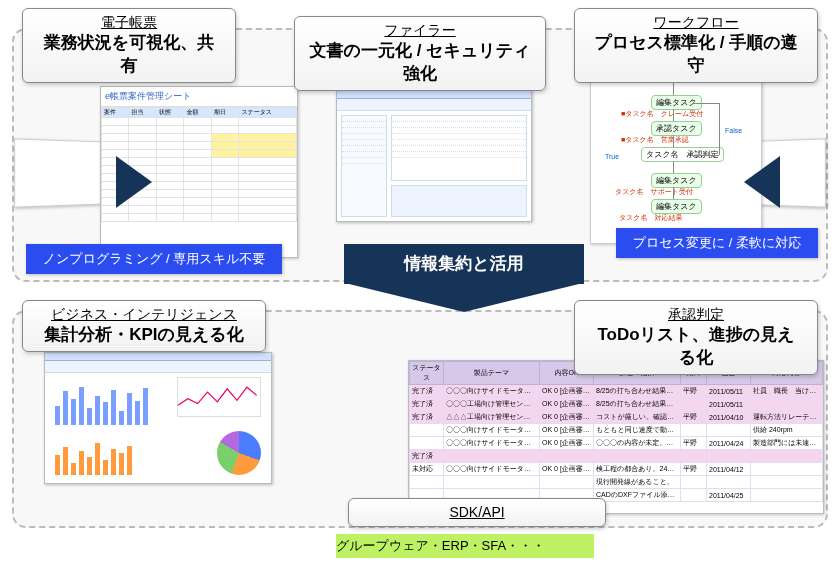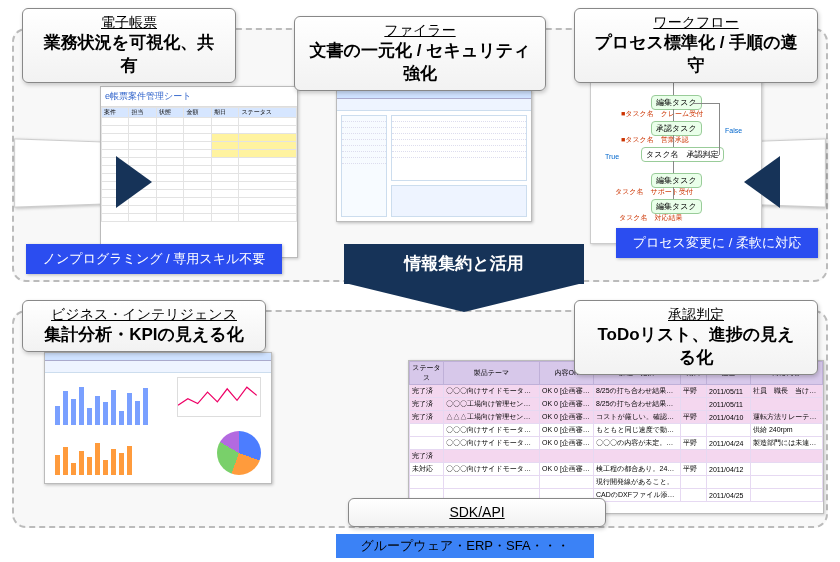--- a/index.html
+++ b/index.html
@@ -84,24 +84,24 @@
     border-bottom:26px solid transparent;
     z-index:7;
   }
   .play.r { border-left:36px solid #163358; }
   .play.l { border-right:36px solid #163358; }
 
   .orange-strap {
     position:absolute;
     left: 336px; bottom: 4px;
     width: 258px;
-    background: #3b82f6;
+    background: #bef264;
     color:#000;
     font-size:13px;
-    text-align:center;
+    text-align:left;
     padding:3px 0;
     z-index:4;
   }
 
   
   .wf { position:absolute; left:590px; top:66px; width:172px; height:178px; background:#fff; border:1px solid #ccc; box-shadow:1px 1px 3px rgba(0,0,0,.2); font-size:8px; }
   .wf .node { position:absolute; border:1px solid #9c9; background:#eaffea; border-radius:4px; padding:1px 4px; white-space:nowrap; }
   .wf .dot { width:10px;height:10px;border-radius:50%; background:#6b0; position:absolute; }
   .wf .lbl { position:absolute; color:#c30; font-size:7px; white-space:nowrap; }
   .wf .line { position:absolute; background:#888; }

